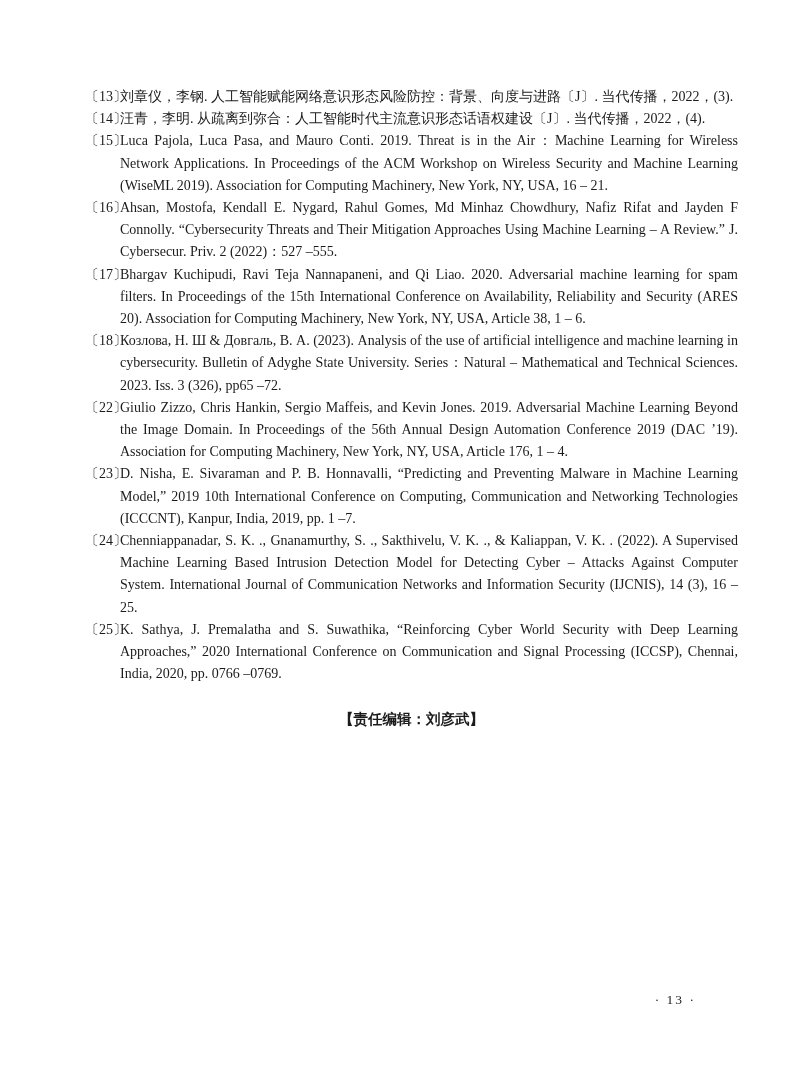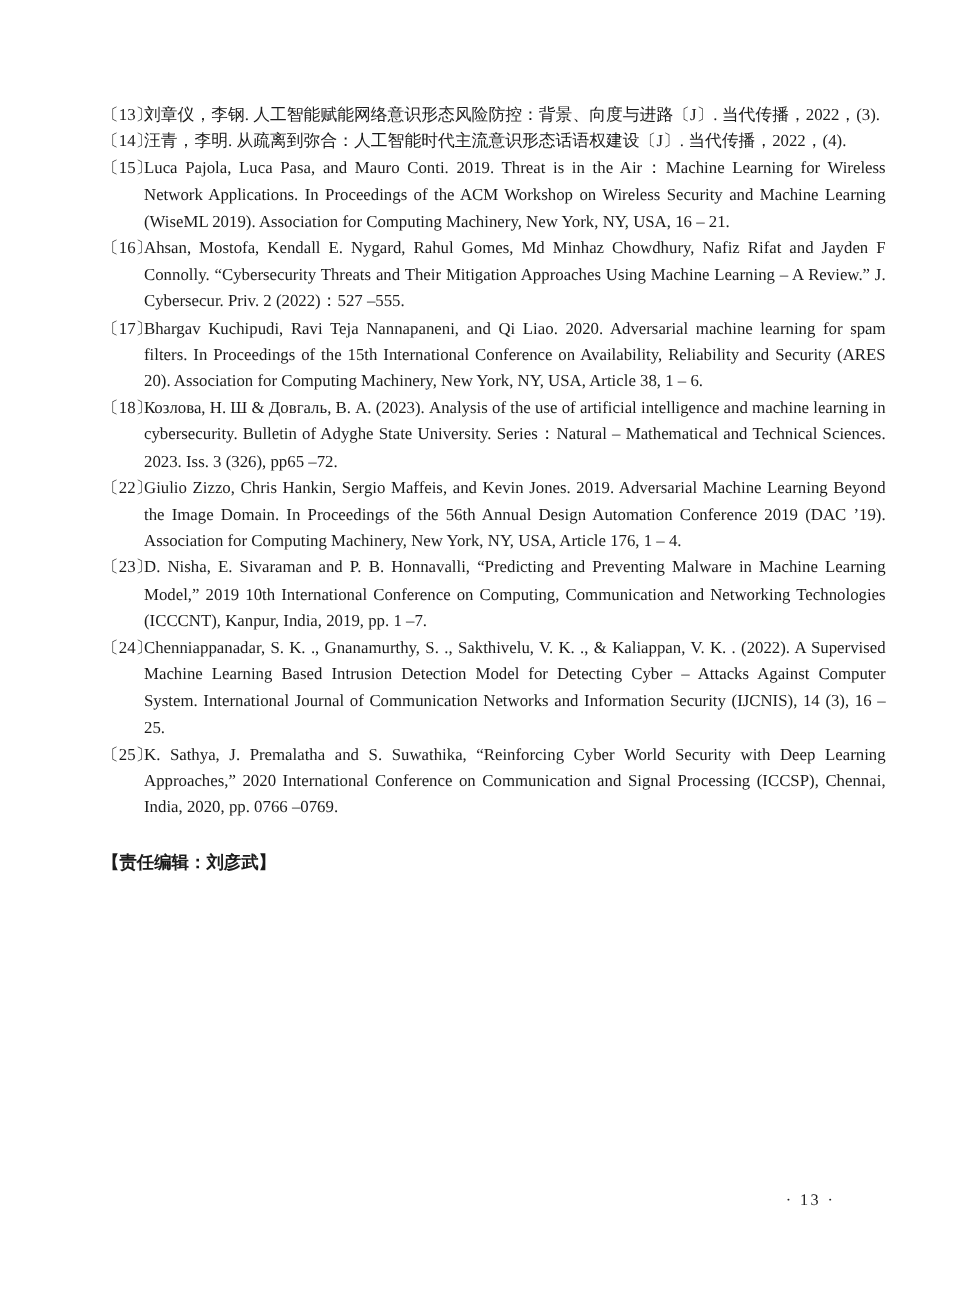--- a/index.html
+++ b/index.html
@@ -35,21 +35,21 @@
       margin: 0;
     }
     .ref-num {
       display: inline-block;
       width: 35px;
       text-indent: 0;
       white-space: nowrap;
     }
     .editor {
       margin-top: 23px;
-      text-align: left;
+      text-align: center;
       font-family: "Liberation Sans", "DejaVu Sans", sans-serif;
       font-weight: 700;
       font-size: 14.5px;
       line-height: 22px;
     }
     .page-number {
       position: absolute;
       top: 992px;
       right: 98px;
       font-size: 13.5px;

